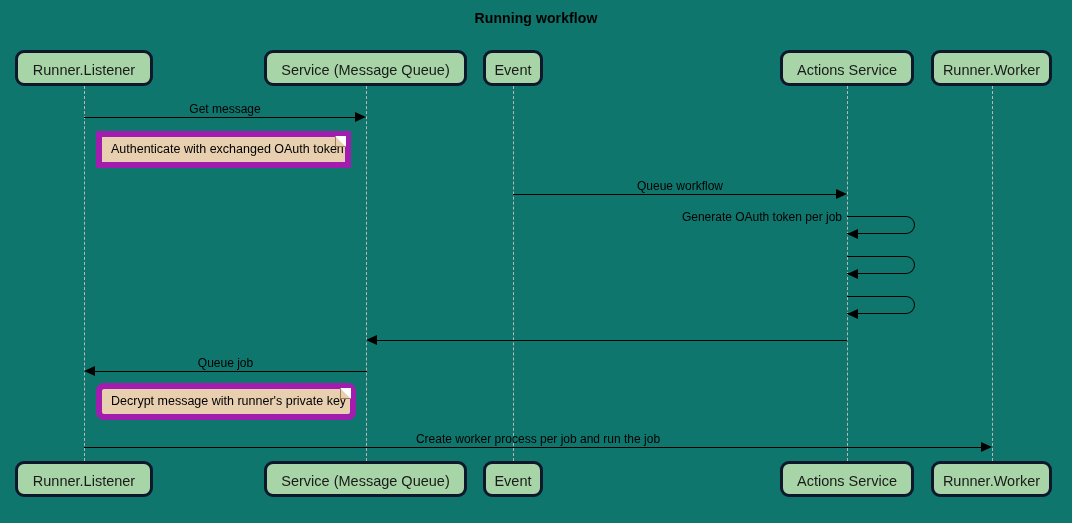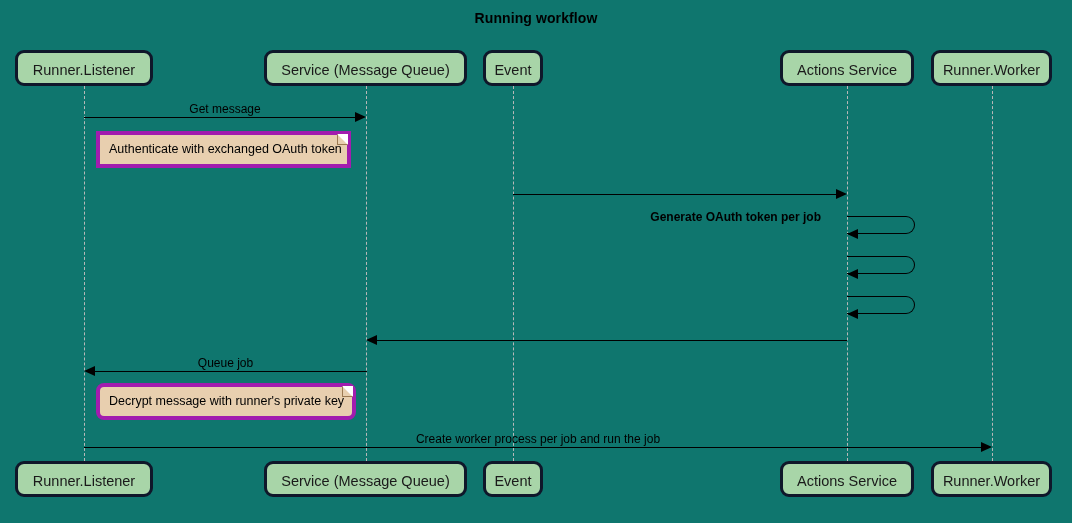--- a/index.html
+++ b/index.html
@@ -80,21 +80,21 @@
     box-sizing: border-box;
     border: 1.4px solid #000000;
     border-left: none;
     border-top-right-radius: 12px;
     border-bottom-right-radius: 12px;
   }
   .note {
     position: absolute;
     box-sizing: border-box;
     background: #e8cfaf;
-    border: 4px solid #a21caf;
+    border: 6px solid #a21caf;
     font-size: 12.5px;
     color: #000000;
     white-space: nowrap;
     line-height: 1;
     display: flex;
     align-items: center;
     padding-left: 9px;
   }
   .note-fold-tri {
     position: absolute;
@@ -136,24 +136,25 @@
   <div class="msg-label" style="left:84px; top:102px; width:282px;">Get message</div>
 
   <div class="note" style="left:96px; top:131px; width:255px; height:37px;">
     <span>Authenticate with exchanged OAuth token</span>
     <span class="note-fold-tri"></span>
     <span style="position:absolute; top:-1px; right:-1px; width:11px; height:11px; border-left:1px solid #9c7a52; border-bottom:1px solid #9c7a52; box-sizing:border-box; transform:rotate(0deg); pointer-events:none; background:transparent; clip-path:polygon(0 0, 100% 100%, 0 100%);"></span>
   </div>
 
   <div class="msg" style="left:513px; top:194px; width:325px;"></div>
   <div class="arrowhead right" style="left:836px; top:189px;"></div>
+  <div class="msg-label" style="left:513px; top:179px; width:334px;">Queue workflow</div>
 
   <div class="selfcall" style="left:847px; top:216px; width:68px; height:18px;"></div>
   <div class="arrowhead left" style="left:847px; top:229px;"></div>
-  <div class="msg-label rightalign" style="left:476px; top:210px; width:345px;font-weight:bold;">Generate OAuth token per job</div>
+  <div class="msg-label rightalign" style="left:497px; top:210px; width:345px;">Generate OAuth token per job</div>
 
   <div class="selfcall" style="left:847px; top:256px; width:68px; height:18px;"></div>
   <div class="arrowhead left" style="left:847px; top:269px;"></div>
 
   <div class="selfcall" style="left:847px; top:296px; width:68px; height:18px;"></div>
   <div class="arrowhead left" style="left:847px; top:309px;"></div>
 
   <div class="msg" style="left:377px; top:340px; width:470px;"></div>
   <div class="arrowhead left" style="left:366px; top:335px;"></div>
 

